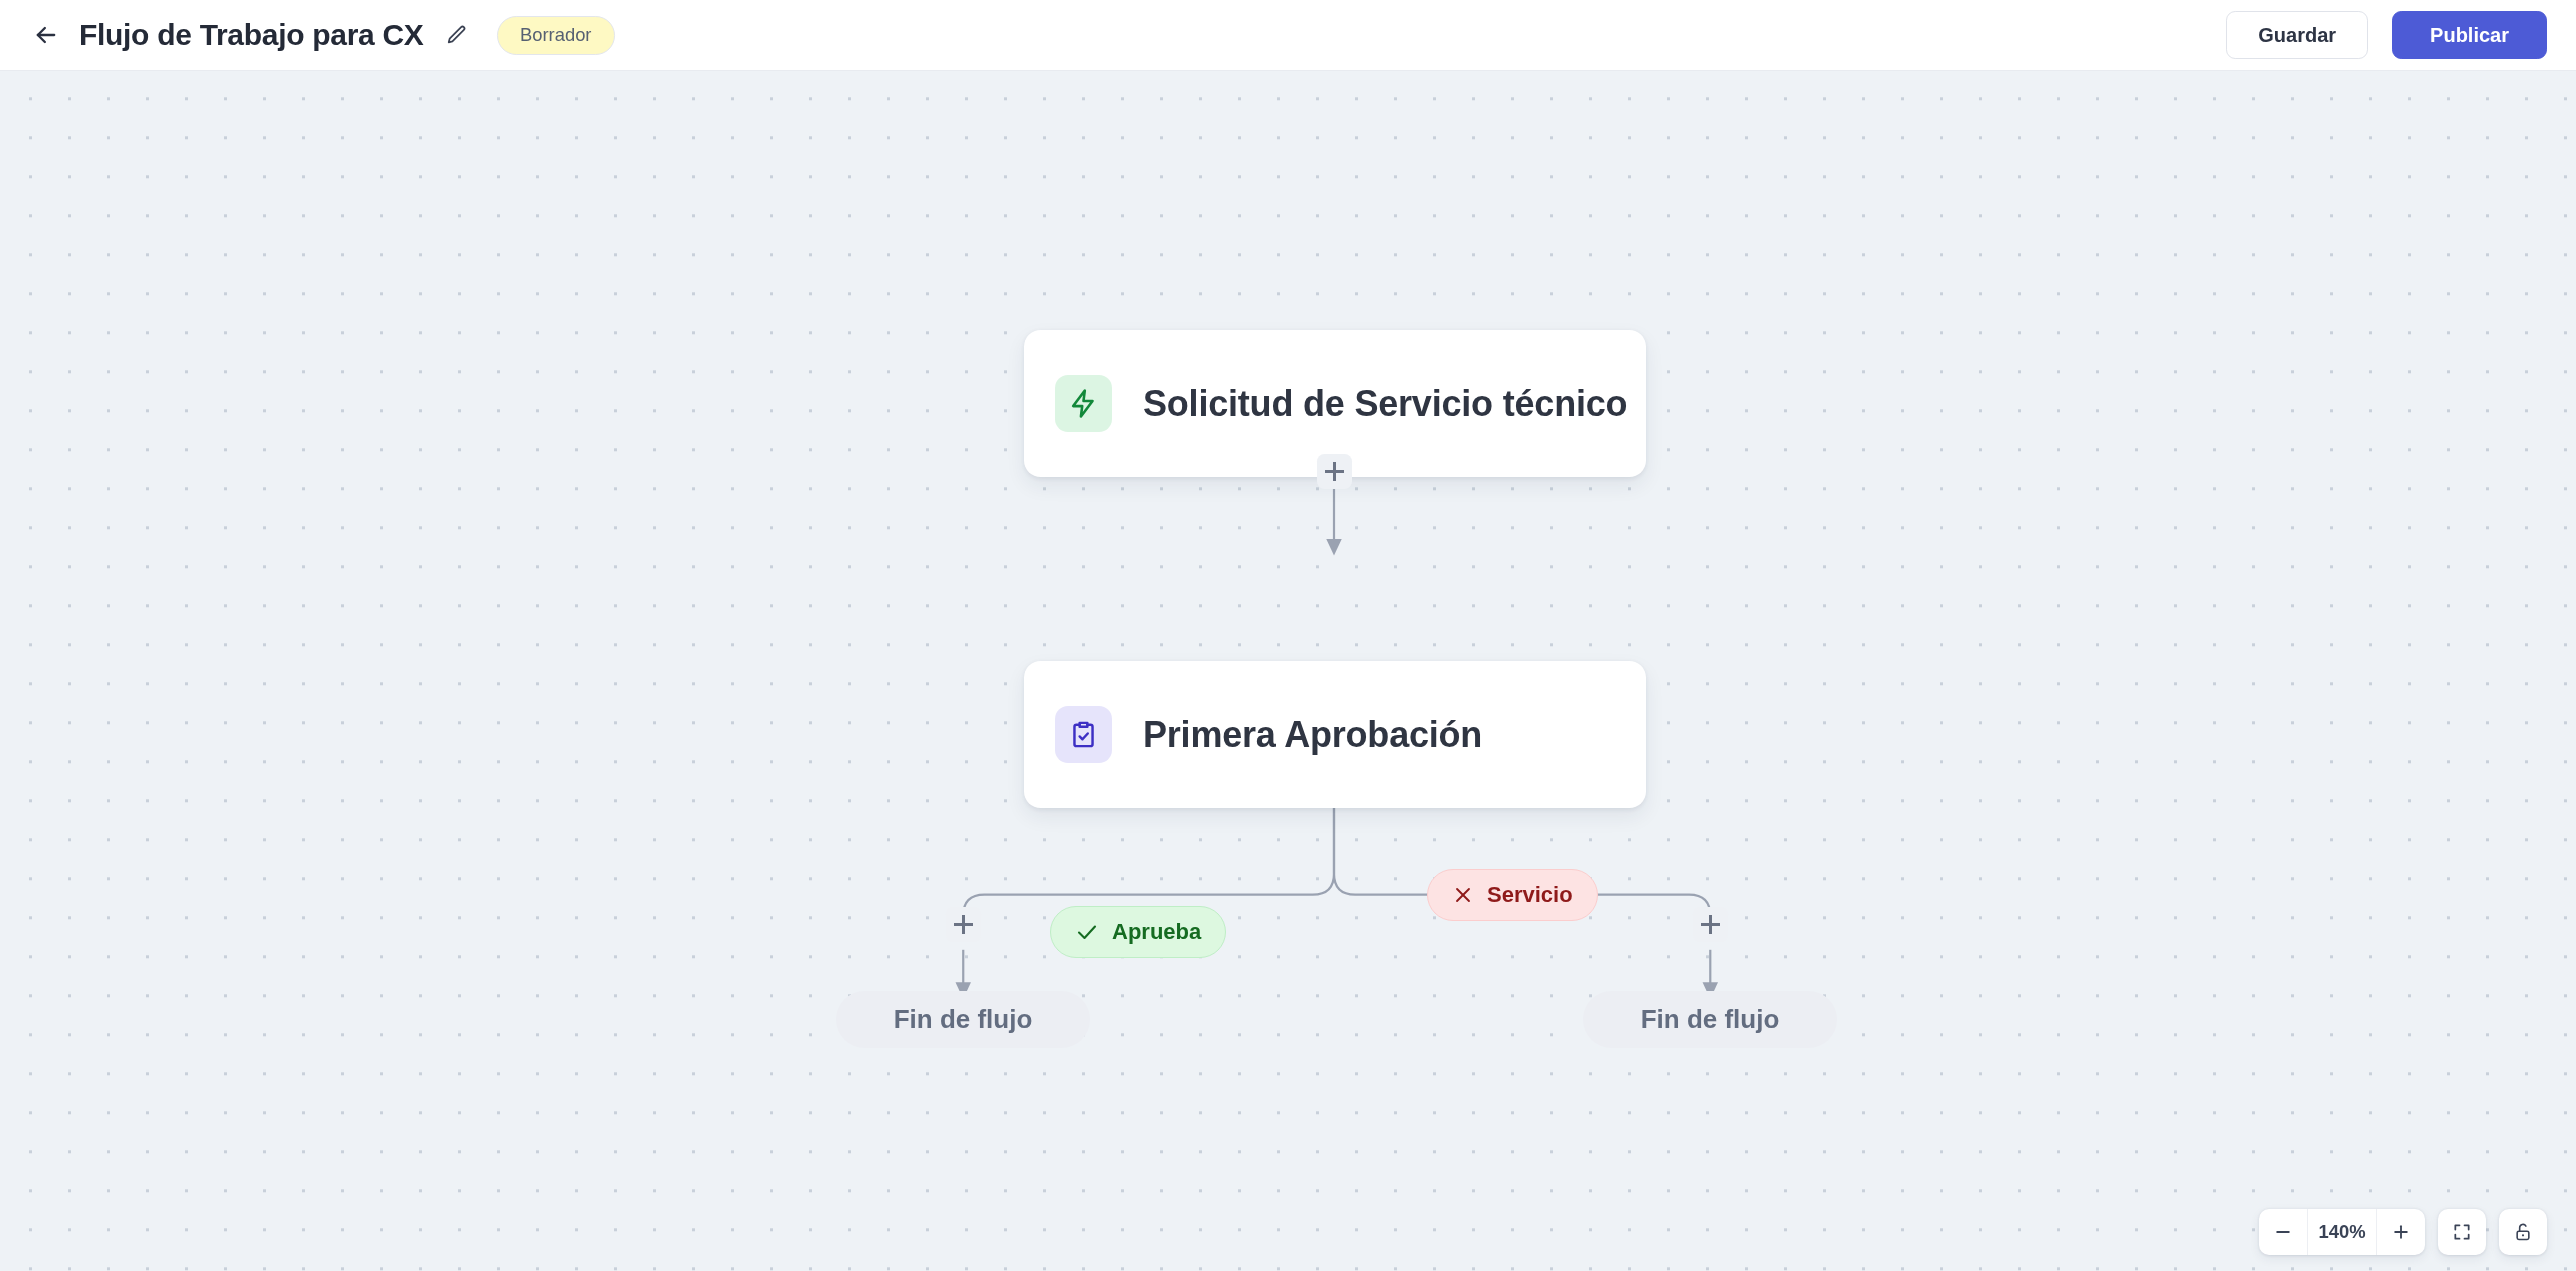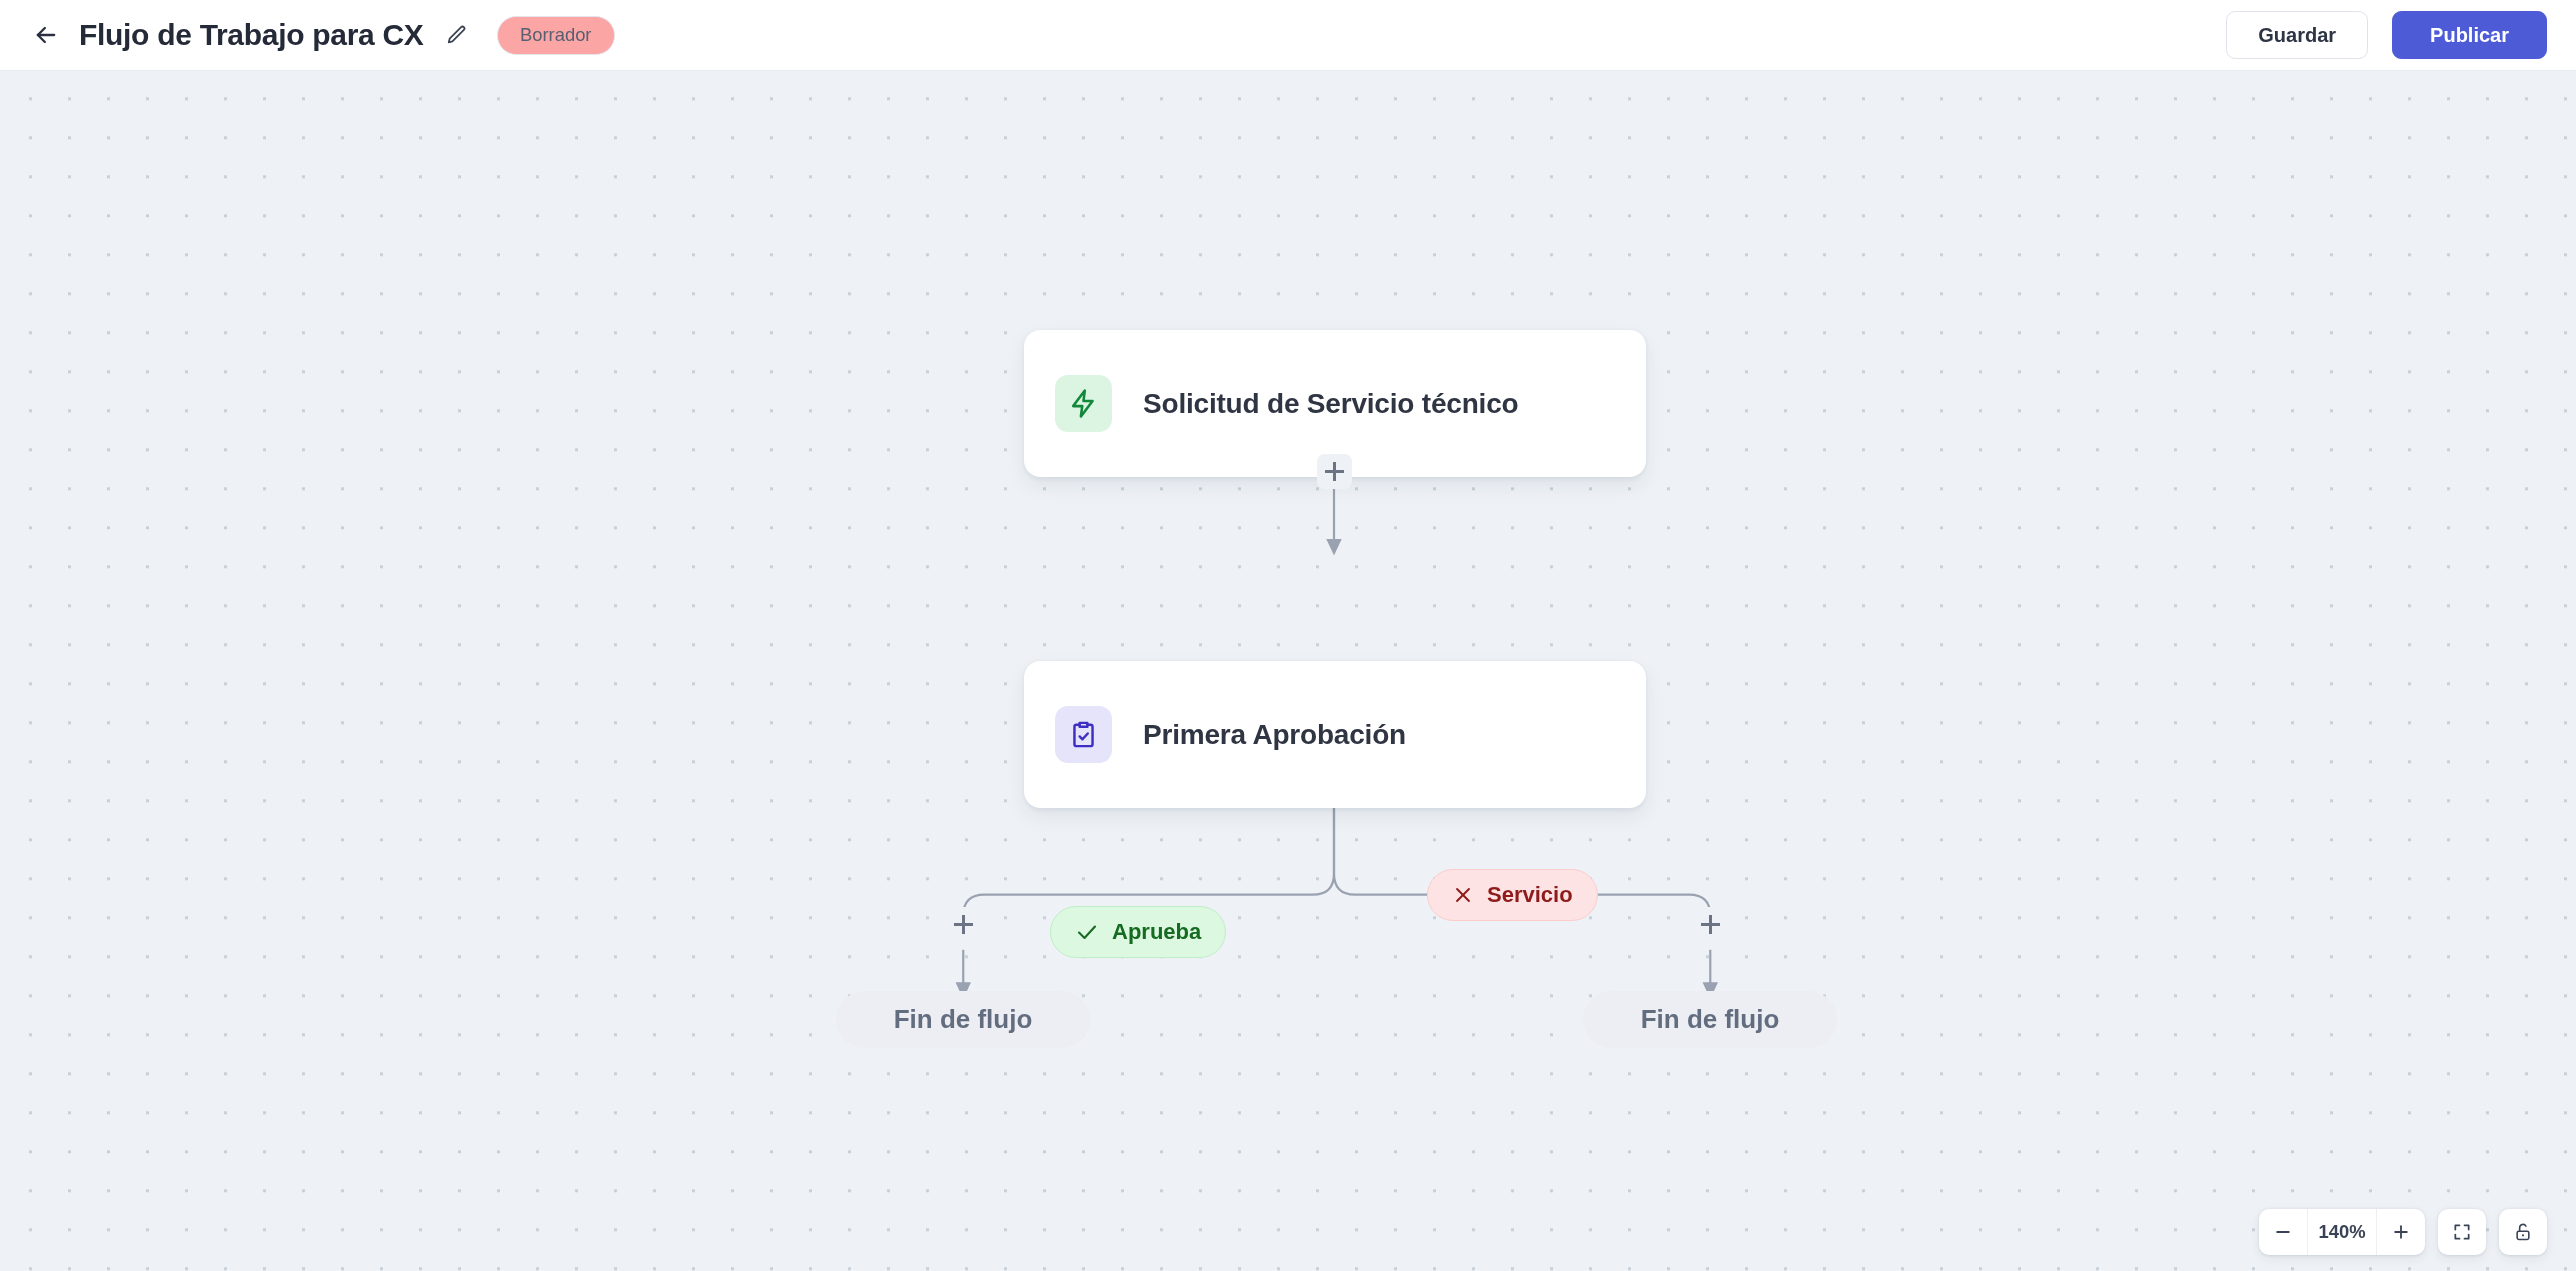--- a/index.html
+++ b/index.html
@@ -56,21 +56,21 @@
     border-radius: 5.5px;
   }
 
   .status-badge {
     margin-left: 24px;
     height: 39px;
     padding: 4px 22px;
     display: flex; align-items: center;
     border: 0.9px solid #e3e6ec;
     border-radius: 19.3px;
-    background: #fca5a5;
+    background: #fef9c3;
     font-size: 18.4px;
     color: #566072;
     font-weight: normal;
     white-space: nowrap;
   }
 
   .header-spacer { flex: 1; }
 
   .btn {
     height: 48px;
@@ -141,21 +141,21 @@
     width: 57px; height: 57px;
     border-radius: 13px;
     display: flex; align-items: center; justify-content: center;
     flex-shrink: 0;
   }
   .icon-green { background: #dcf5e3; }
   .icon-indigo { background: #e6e4fb; }
 
   .node-title {
     margin-left: 31px;
-    font-size: 28px;
+    font-size: 36px;
     font-weight: bold;
     color: #2f3542;
     letter-spacing: -0.2px;
     white-space: nowrap;
   }
 
   
   .branch-pill {
     position: absolute;
     height: 52px;

